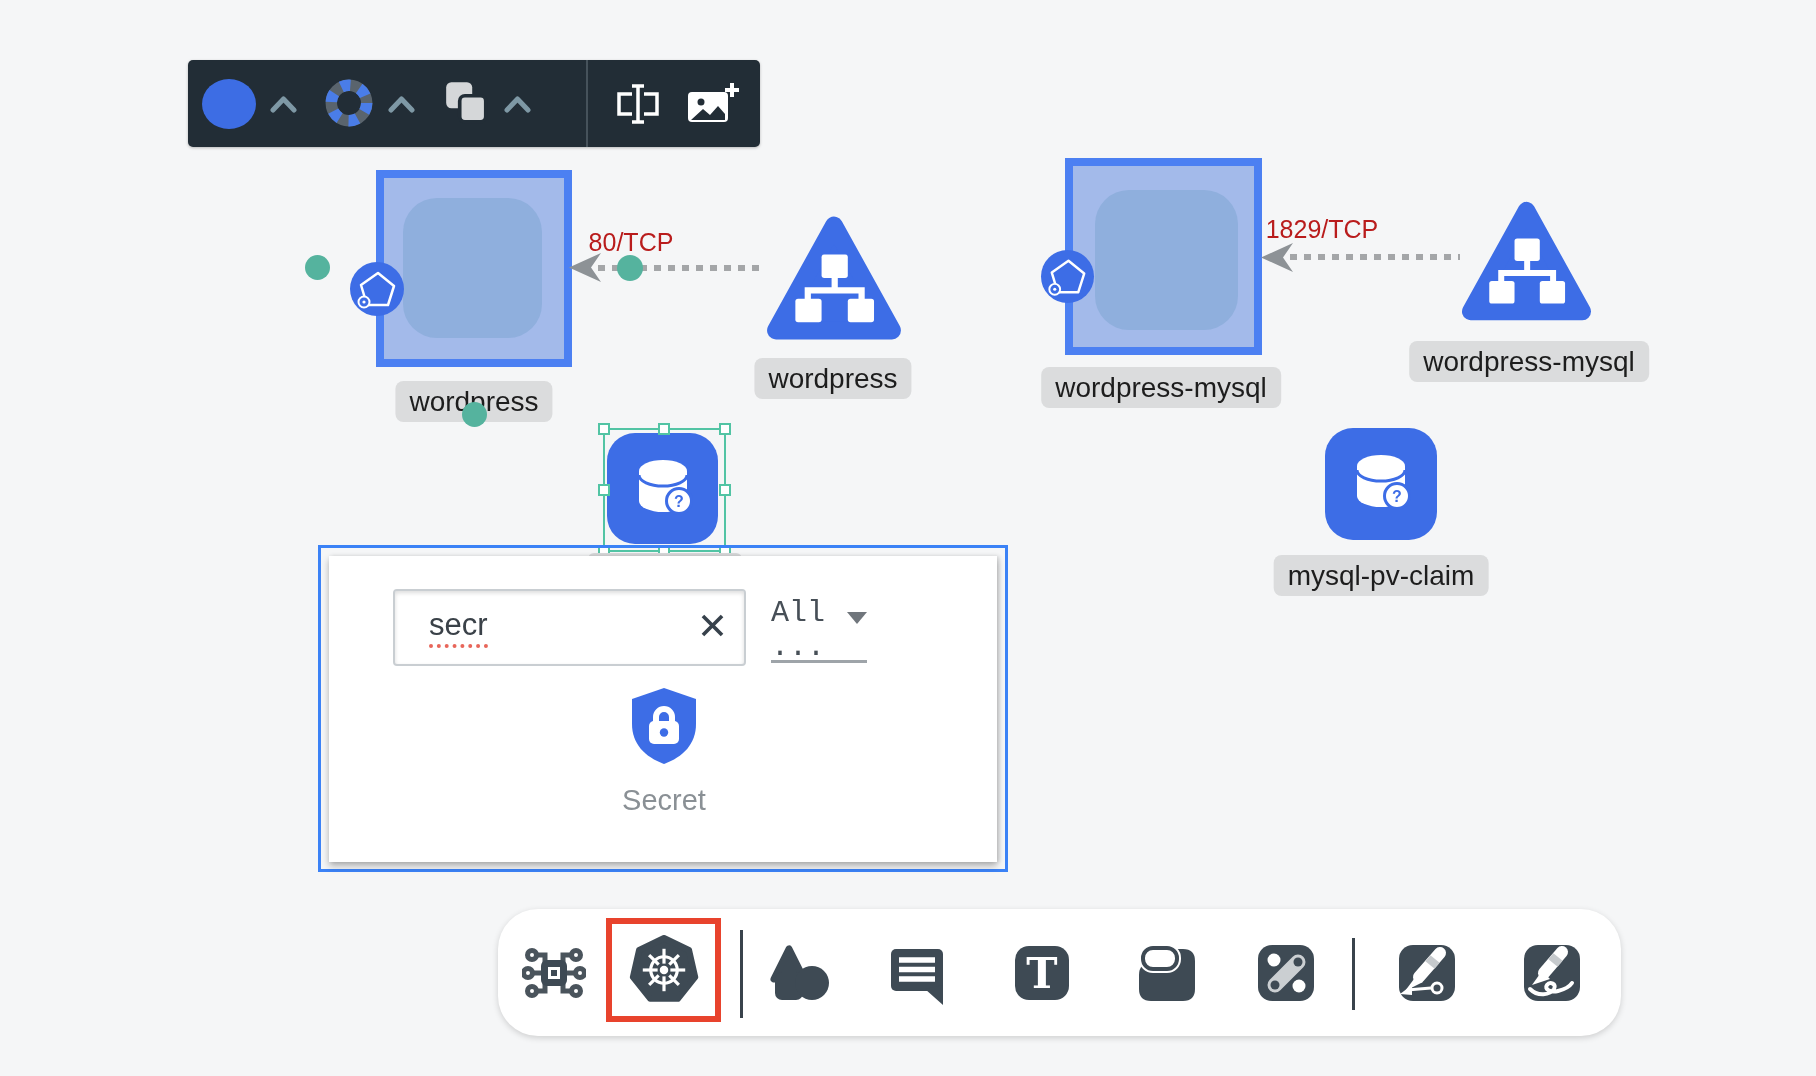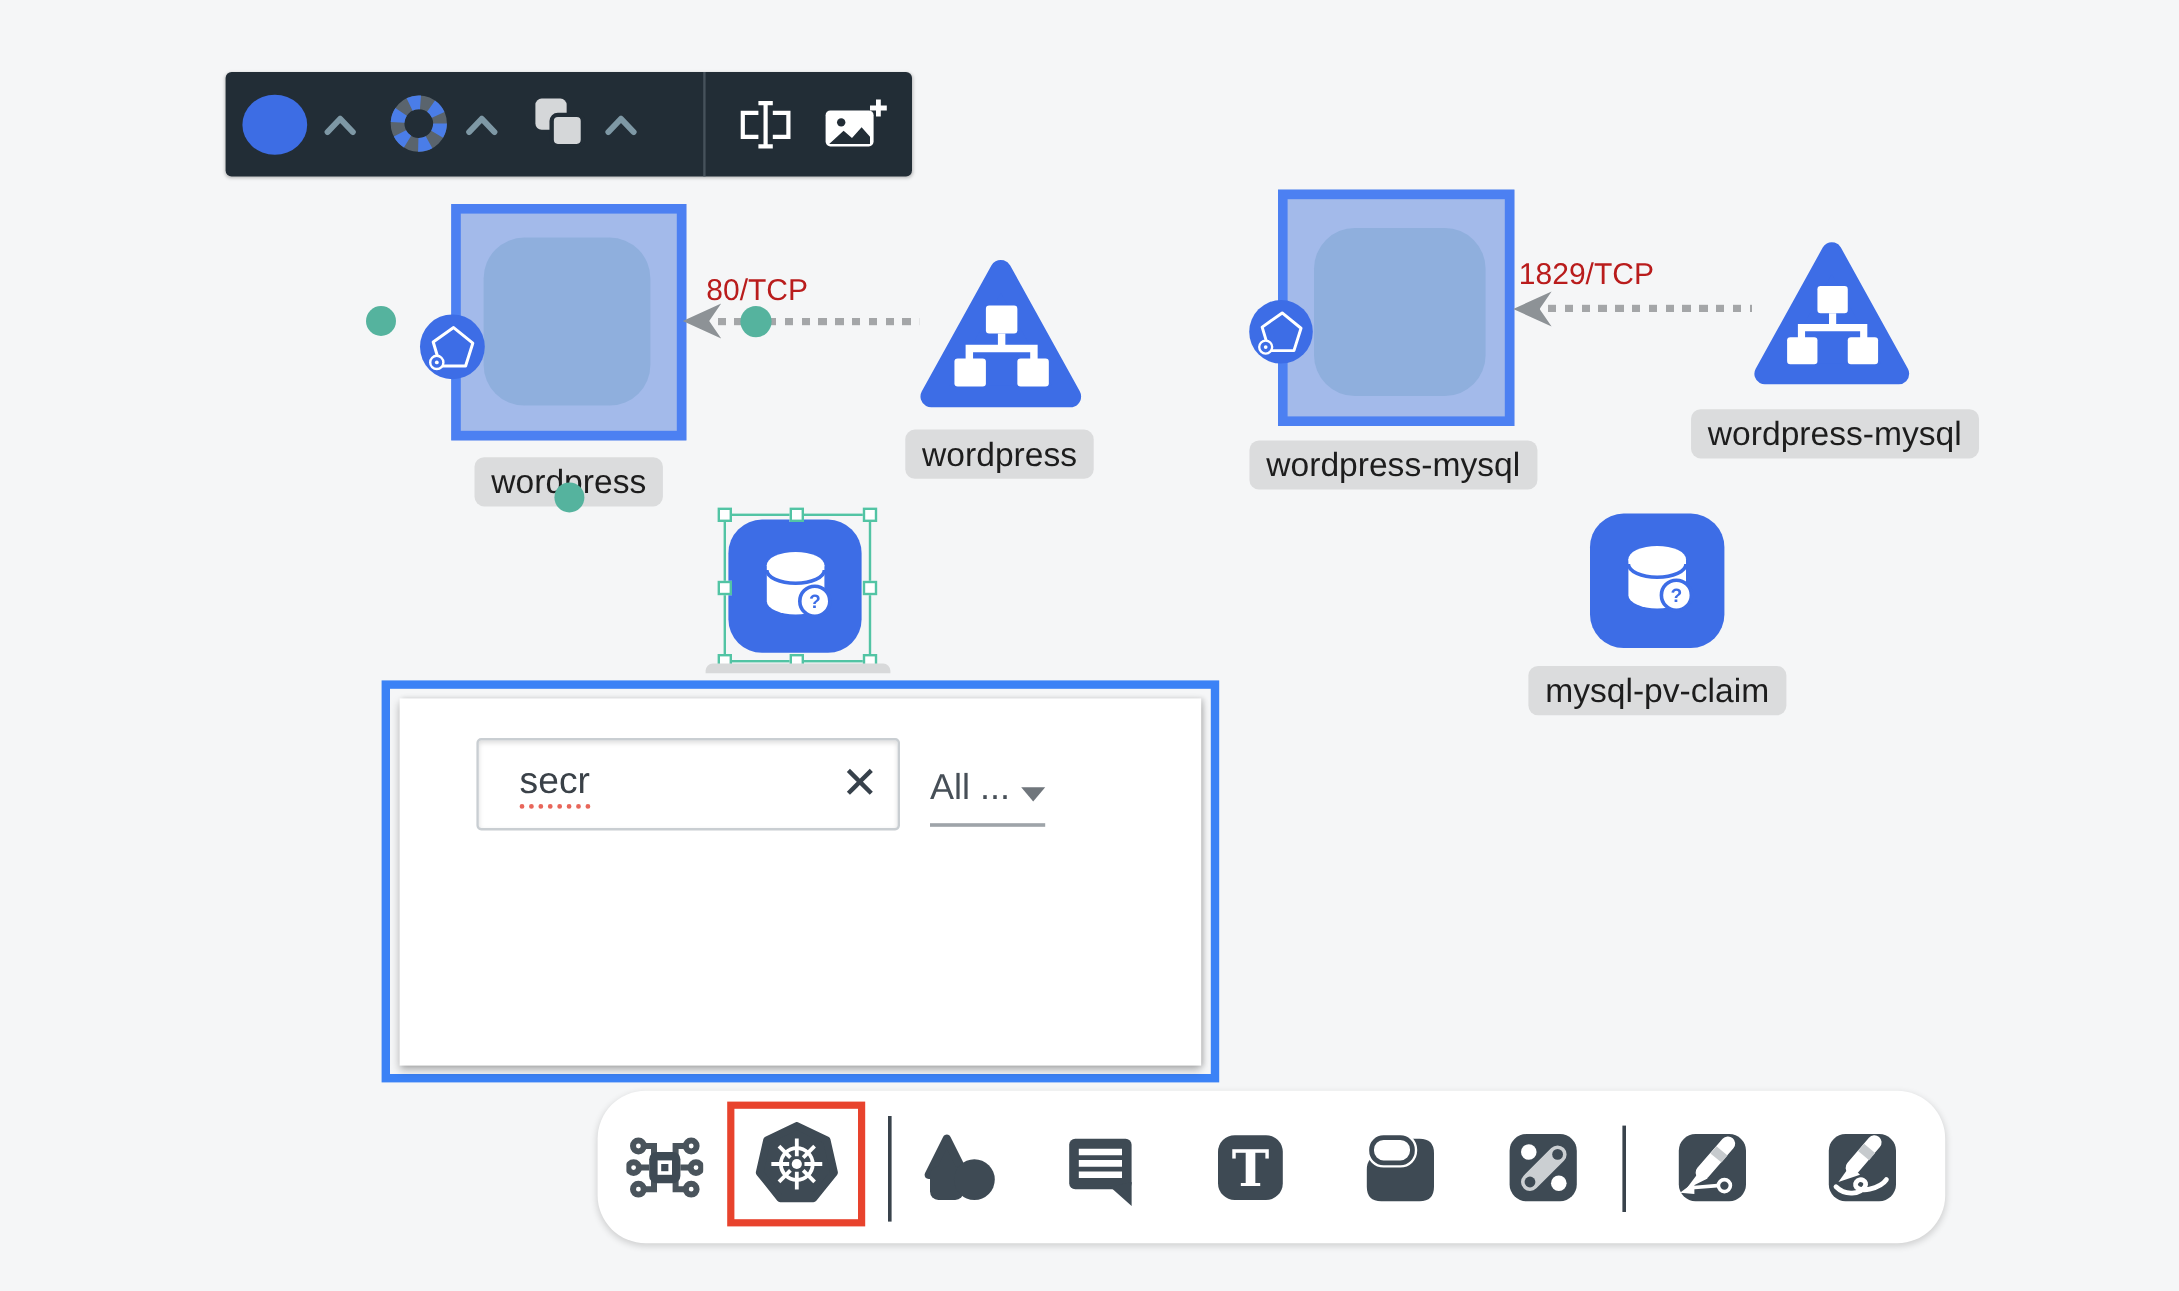--- a/index.html
+++ b/index.html
@@ -43,21 +43,21 @@
   }
   
   .sel-box{position:absolute;border:2px solid #52C4A4;z-index:8;}
   .sel-handle{
     position:absolute;width:12px;height:12px;background:#fff;
     border:2px solid #52C4A4;box-sizing:border-box;
   }
   
   .popup-frame{
     position:absolute;left:318px;top:545px;width:684px;height:321px;
-    border:7px solid #3b82f6;z-index:10;margin-top:22px;
+    border:3px solid #3b82f6;z-index:10;
   }
   .popup-card{
     position:absolute;left:8px;top:8px;width:668px;height:306px;background:#fff;
     box-shadow:0 4px 7px rgba(0,0,0,.28),2px 0 4px rgba(0,0,0,.12);z-index:11;
   }
   .hidden-label-strip{
     position:absolute;left:588px;top:553px;width:154px;height:8px;
     background:#D8D9DA;border-radius:6px 6px 0 0;z-index:9;
   }
   .search-box{
@@ -67,21 +67,21 @@
     display:flex;align-items:center;
   }
   .search-text{
     margin-left:34px;font-size:31px;color:#3A4148;
     border-bottom:4px dotted #E8665A;padding-bottom:1px;
   }
   .clear-btn{
     position:absolute;right:16px;top:16px;font-size:37px;color:#37414B;
     line-height:40px;cursor:pointer;
   }
-  .filter-dd{position:absolute;left:442px;top:58px;width:96px;height:48px;cursor:pointer;}
+  .filter-dd{position:absolute;left:442px;top:40px;width:96px;height:48px;cursor:pointer;font-family:Liberation Mono, monospace;}
   .filter-label{font-size:30px;color:#474F57;}
   .dd-caret{
     position:absolute;right:0;top:16px;width:0;height:0;
     border-left:10px solid transparent;border-right:10px solid transparent;
     border-top:12px solid #70767C;
   }
   .dd-underline{position:absolute;left:442px;top:104px;width:96px;height:3px;background:#9EA4A9;}
   .result-item{position:absolute;left:263px;top:130px;width:144px;text-align:center;cursor:pointer;}
   .result-label{margin-top:14px;font-size:29px;color:#8A9095;}
   
@@ -229,20 +229,29 @@
   <div class="popup-card">
     <div class="search-box">
       <span class="search-text">secr</span>
       <span class="clear-btn">✕</span>
     </div>
     <div class="filter-dd">
       <span class="filter-label">All ...</span>
       <span class="dd-caret"></span>
     </div>
     <div class="dd-underline"></div>
+    <div class="result-item">
+      <svg width="72" height="80" viewBox="0 0 72 80">
+        <path d="M36 2 L68 13 V38 C68 58 55 71 36 78 C17 71 4 58 4 38 V13 Z" fill="#3D6DE6"></path>
+        <path d="M28 37 v-6 a8 8 0 0 1 16 0 v6" stroke="#fff" stroke-width="6" fill="none"></path>
+        <rect x="21" y="35" width="30" height="23" rx="5" fill="#fff"></rect>
+        <circle cx="36" cy="46.5" r="4.2" fill="#3D6DE6"></circle>
+      </svg>
+      <div class="result-label">Secret</div>
+    </div>
   </div>
 </div>
 
 <div class="dock">
   <svg class="dock-icon" style="left:24px;" viewBox="0 0 64 64">
     <g stroke="#4A545C" stroke-width="5" fill="none">
       <path d="M23 22 V14 H13"></path>
         <path d="M19 32 H9"></path>
         <path d="M23 42 V50 H13"></path>
       <path d="M41 22 V14 H51"></path>

